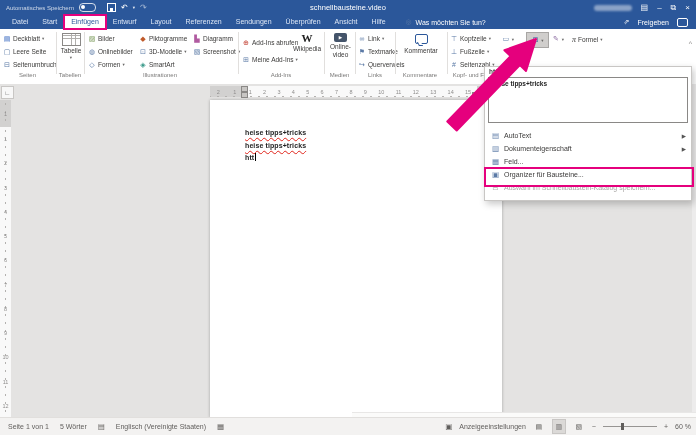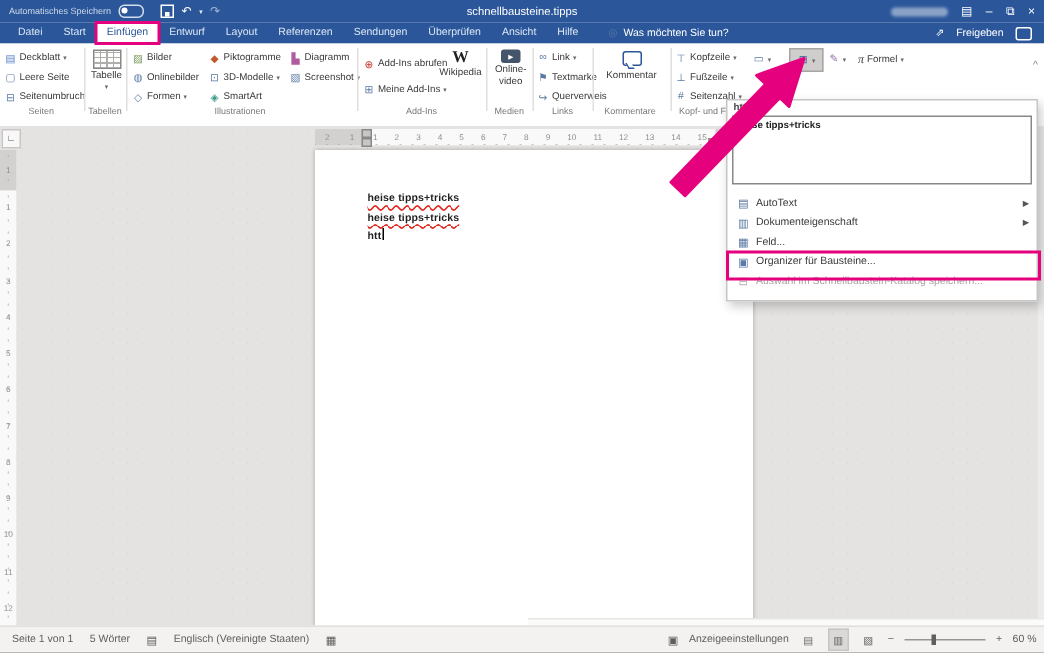--- a/index.html
+++ b/index.html
@@ -116,21 +116,21 @@
 
   <div class="titlebar">
     <div class="tb-left">
       <span class="autosave">Automatisches Speichern</span>
       <span class="toggle"></span>
       <span class="save-ic"></span>
       <span class="qat">↶</span>
       <span class="dd-mini">▾</span>
       <span class="qat dim">↷</span>
     </div>
-    <div class="tb-title">schnellbausteine.tipps</div>
+    <div class="tb-title">schnellbausteine.video</div>
     <div class="tb-right">
       <span class="userblur"></span>
       <span class="winbtn">▤</span>
       <span class="winbtn">–</span>
       <span class="winbtn">⧉</span>
       <span class="winbtn">×</span>
     </div>
   </div>
 
   <div class="tabrow">

